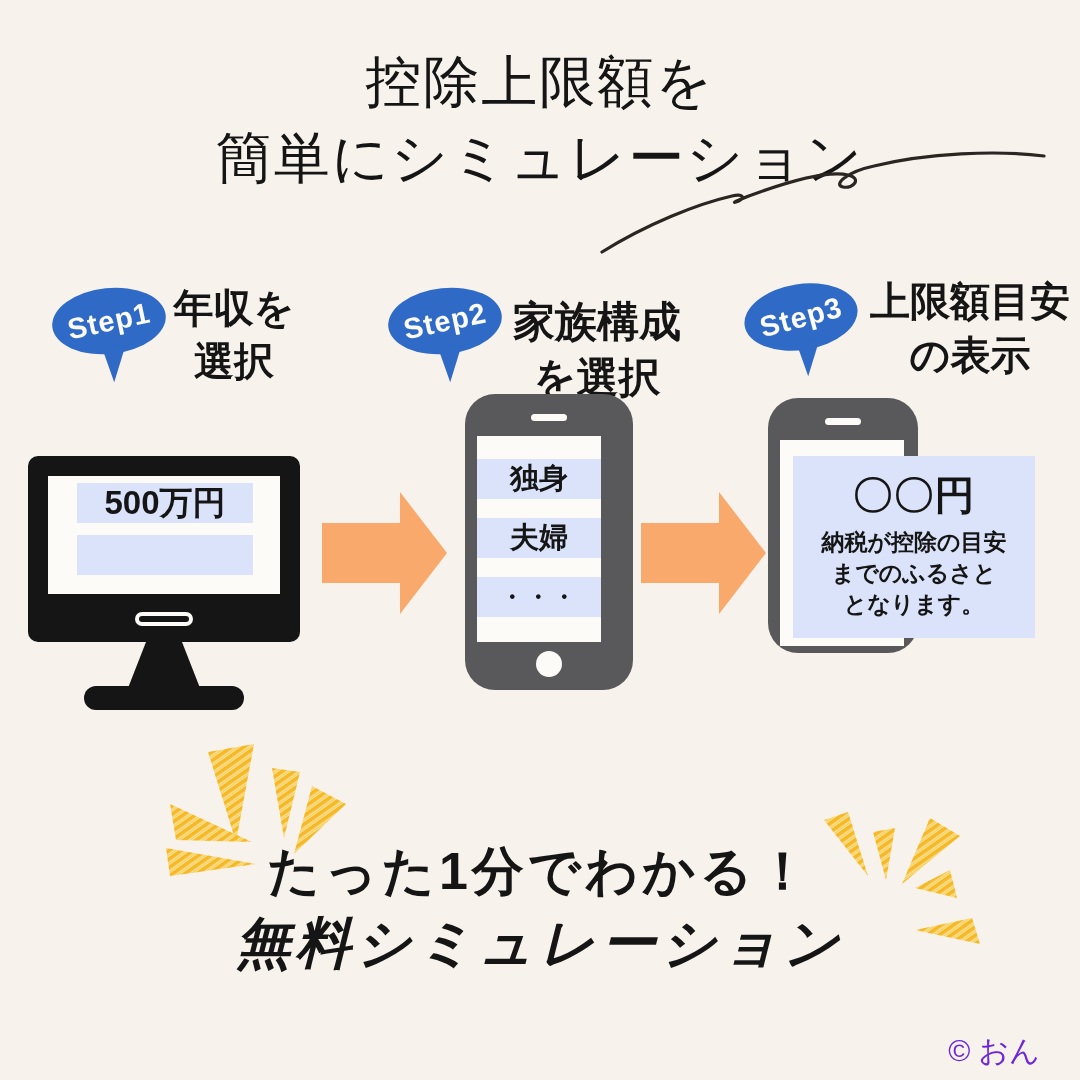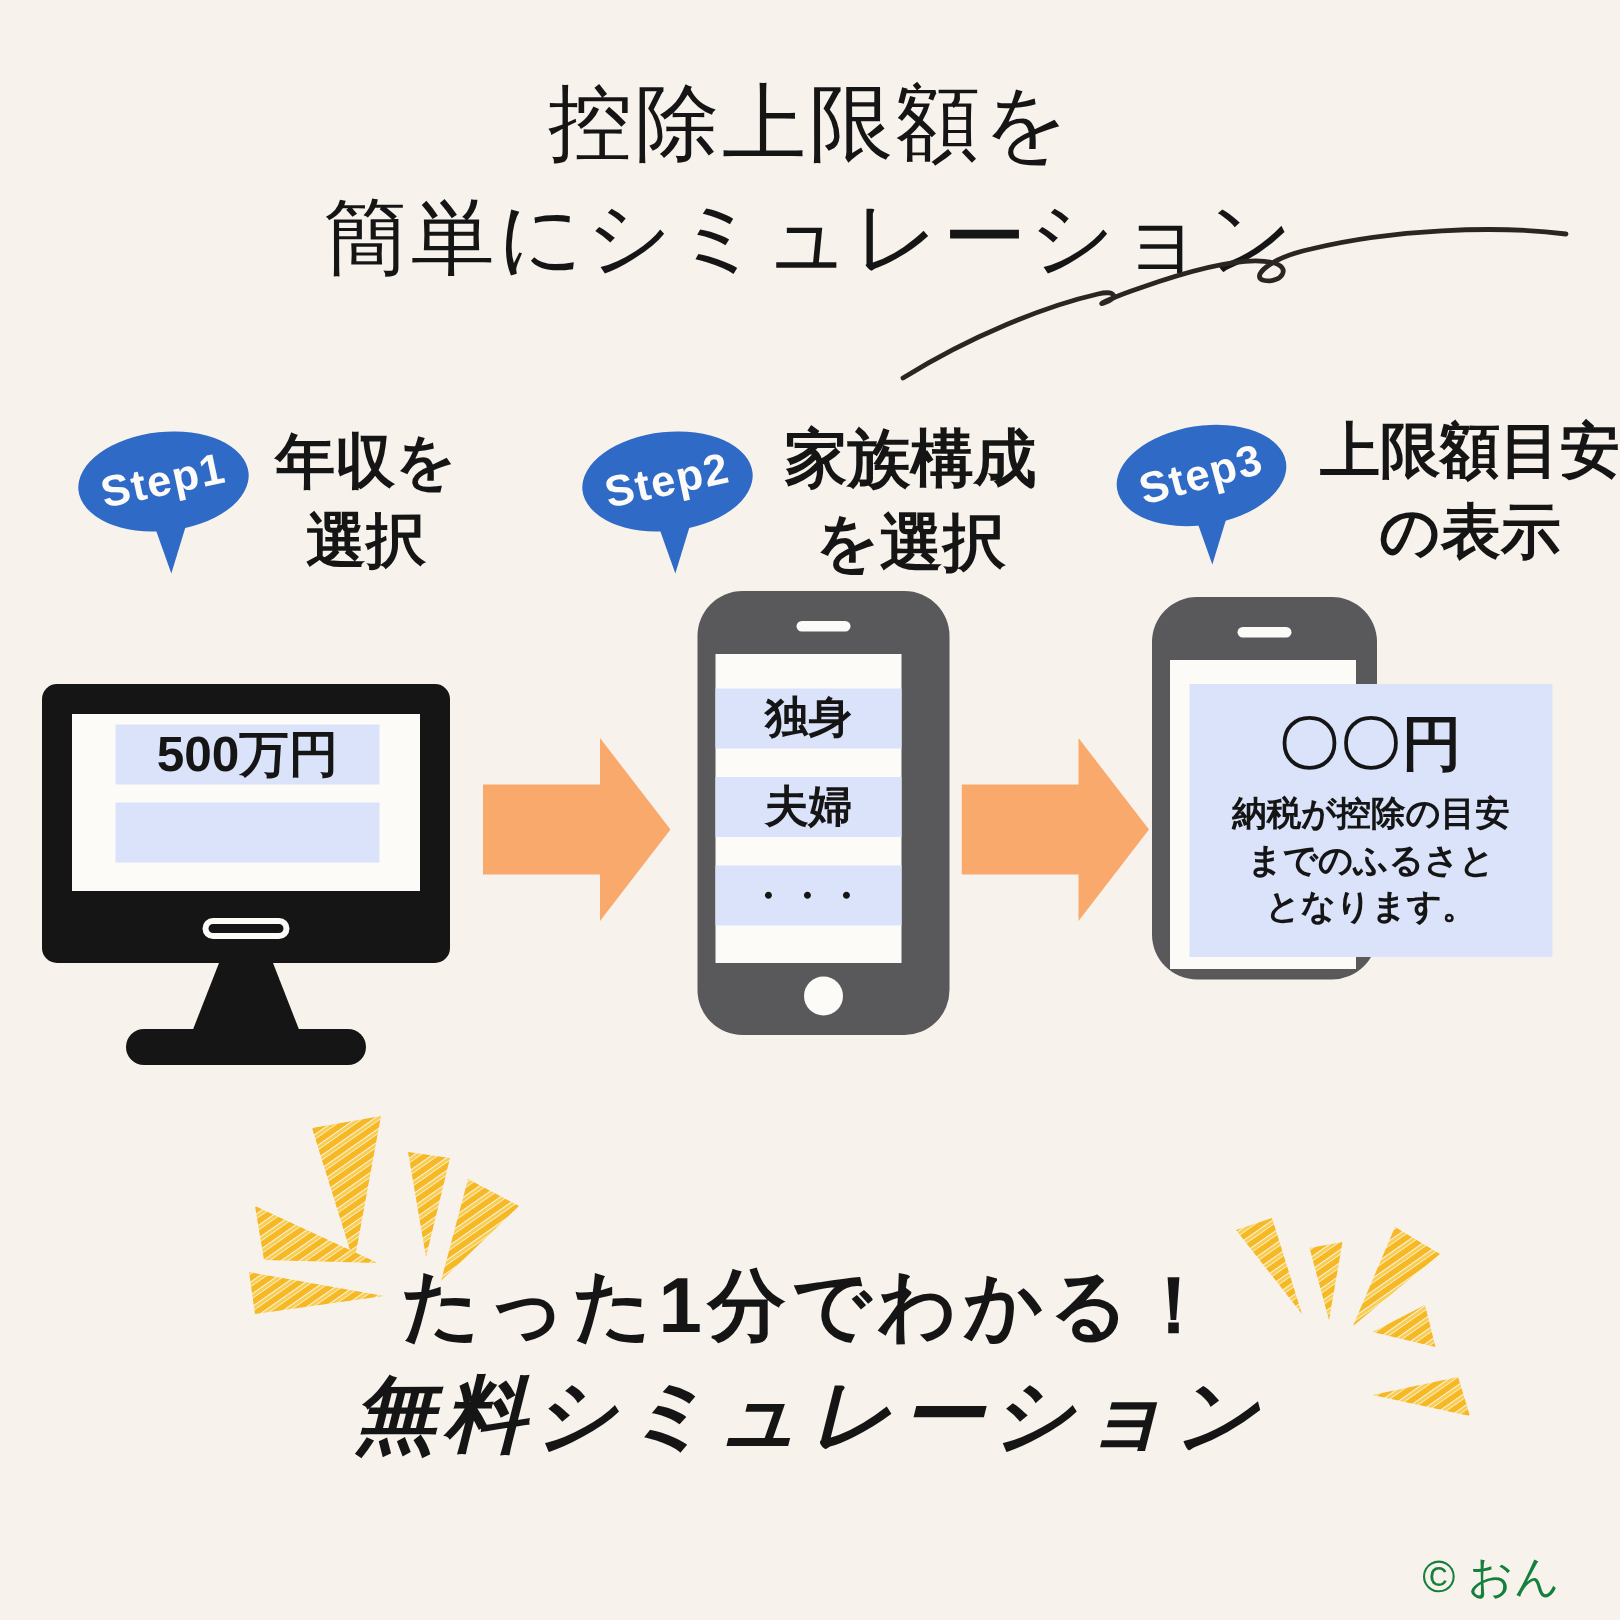--- a/index.html
+++ b/index.html
@@ -18,21 +18,21 @@
   .bubble{
     position:absolute;width:114px;height:66px;background:#2E6AC6;border-radius:50%;
     display:flex;align-items:center;justify-content:center;transform:rotate(-6deg);
   }
   .bubble-text{color:#FCFBF8;font-size:29px;font-weight:bold;transform:rotate(-6deg);letter-spacing:1px;}
   .bubble-tail{
     position:absolute;width:0;height:0;
     border-left:8px solid transparent;border-right:16px solid transparent;
     border-top:36px solid #2E6AC6;transform:rotate(-7deg);
   }
-  .step-label{position:absolute;text-align:center;font-weight:600;margin-left:10px;}
+  .step-label{position:absolute;text-align:center;font-weight:600;}
   .s1 .step-label{font-size:40px;line-height:53px;}
   .s2 .step-label{font-size:42px;line-height:56px;}
   .s3 .step-label{font-size:40px;line-height:54px;}
   
   .monitor{position:absolute;left:28px;top:456px;width:272px;height:258px;}
   .mon-frame{position:absolute;left:0;top:0;width:272px;height:186px;background:#151515;border-radius:10px;}
   .mon-screen{position:absolute;left:20px;top:20px;width:232px;height:118px;background:#FCFBF8;}
   .mon-bar{
     position:absolute;left:29px;width:176px;height:40px;background:#DAE3F9;
     display:flex;align-items:center;justify-content:center;font-size:33px;font-weight:bold;
@@ -71,21 +71,21 @@
   .result-desc{font-size:23px;font-weight:bold;line-height:31px;margin-top:4px;}
   
   .burst{position:absolute;}
   .burst-left{left:160px;top:735px;}
   .burst-right{left:818px;top:804px;}
   
   .footer{position:absolute;top:836px;left:0;width:100%;text-align:center;font-weight:bold;}
   .footer-line1{font-size:52px;line-height:70px;letter-spacing:4px;}
   .footer-line2{font-size:55px;line-height:74px;letter-spacing:5px;font-style:italic;}
   
-  .credit{position:absolute;right:40px;bottom:8px;font-size:30px;color:#15803d;}
+  .credit{position:absolute;right:40px;bottom:8px;font-size:30px;color:#6d28d9;}
 </style>
 </head>
 <body>
 
 <div class="canvas">
 
   <svg width="0" height="0" style="position:absolute" aria-hidden="true">
     <defs>
       <pattern id="scrib" patternUnits="userSpaceOnUse" width="7" height="7" patternTransform="rotate(55)">
         <line x1="1.5" y1="0" x2="1.5" y2="7" stroke="#F6B823" stroke-width="4.6"></line>
@@ -112,21 +112,21 @@
       <div>年収を</div>
       <div>選択</div>
     </div>
   </div>
 
   <div class="step s2" style="left:388px;top:278px;width:300px;height:110px;">
     <div class="bubble" style="left:0;top:10px;">
       <span class="bubble-text">Step2</span>
     </div>
     <div class="bubble-tail" style="left:52px;top:68px;"></div>
-    <div class="step-label" style="left:118px;top:0;width:182px;">
+    <div class="step-label" style="left:118px;top:16px;width:182px;">
       <div>家族構成</div>
       <div>を選択</div>
     </div>
   </div>
 
   <div class="step s3" style="left:744px;top:274px;width:336px;height:110px;">
     <div class="bubble" style="left:0;top:10px;transform:rotate(-9deg);">
       <span class="bubble-text">Step3</span>
     </div>
     <div class="bubble-tail" style="left:54px;top:66px;"></div>

